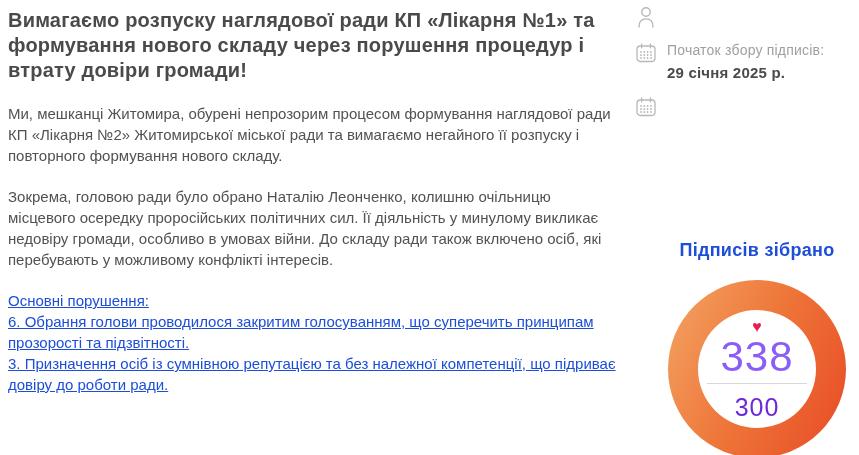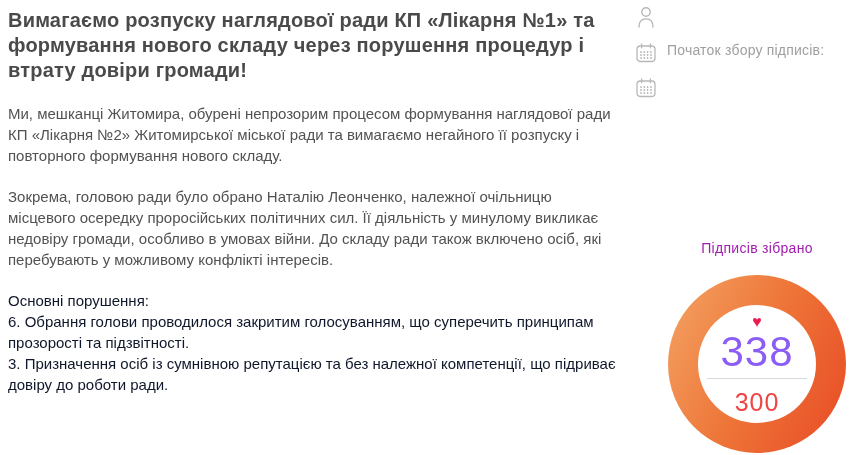--- a/index.html
+++ b/index.html
@@ -24,21 +24,21 @@
     font-weight: 700;
     letter-spacing: .2px;
     color: #4a4a4a;
   }
   .body-text {
     margin-top: 20px;
     font-size: 15px;
     line-height: 21px;
     color: #525252;
   }
-  .violations div { font-size: 15px; line-height: 21px; color: #0f172a; }
+  .violations div { font-size: 15px; line-height: 21px; color: #1d4ed8; text-decoration: underline; }
 
   
   .sidebar {
     position: absolute;
     left: 636px; top: 3px;
     width: 216px;
   }
   .info-row {
     display: flex;
     align-items: flex-start;
@@ -68,24 +68,24 @@
   .row-deadline { margin-top: 14px; }
 
   
   .signatures {
     position: absolute;
     left: 32px; top: 237px;
     width: 178px;
     text-align: center;
   }
   .signatures-heading {
-    font-size: 14px;
-    font-weight: 400;
+    font-size: 18px;
+    font-weight: 700;
     letter-spacing: .3px;
-    color: #a21caf;
+    color: #1d4ed8;
   }
   .progress-ring {
     margin-top: 19px;
     width: 178px; height: 178px;
     border-radius: 50%;
     background: linear-gradient(115deg, #f3a464 0%, #ee7639 48%, #e84a25 100%);
     display: flex;
     align-items: center;
     justify-content: center;
   }
@@ -113,35 +113,35 @@
   }
   .count-divider {
     width: 100px; height: 1px;
     background: #d8d8d8;
     margin-top: 5px;
   }
   .goal {
     margin-top: 10px;
     font-size: 25px;
     line-height: 26px;
-    color: #ef4444;
+    color: #6d28d9;
     letter-spacing: 1px;
   }
 
   .icon-svg { display: block; }
 </style>
 </head>
 <body>
 
 <div class="main">
   <h1 class="petition-title">Вимагаємо розпуску наглядової ради КП «Лікарня №1» та формування нового складу через порушення процедур і втрату довіри громади!</h1>
 
   <p class="body-text">Ми, мешканці Житомира, обурені непрозорим процесом формування наглядової ради КП «Лікарня №2» Житомирської міської ради та вимагаємо негайного її розпуску і повторного формування нового складу.</p>
 
-  <p class="body-text">Зокрема, головою ради було обрано Наталію Леонченко, належної очільницю місцевого осередку проросійських політичних сил. Її діяльність у минулому викликає недовіру громади, особливо в умовах війни. До складу ради також включено осіб, які перебувають у можливому конфлікті інтересів.</p>
+  <p class="body-text">Зокрема, головою ради було обрано Наталію Леонченко, колишню очільницю місцевого осередку проросійських політичних сил. Її діяльність у минулому викликає недовіру громади, особливо в умовах війни. До складу ради також включено осіб, які перебувають у можливому конфлікті інтересів.</p>
 
   <div class="body-text violations">
     <div>Основні порушення:</div>
     <div>6. Обрання голови проводилося закритим голосуванням, що суперечить принципам прозорості та підзвітності.</div>
     <div>3. Призначення осіб із сумнівною репутацією та без належної компетенції, що підриває довіру до роботи ради.</div>
   </div>
 
 </div>
 
 <div class="sidebar">
@@ -172,20 +172,21 @@
             <circle cx="15" cy="12" r="0.9"></circle>
           <circle cx="5" cy="15" r="0.9"></circle>
             <circle cx="8.3" cy="15" r="0.9"></circle>
             <circle cx="11.6" cy="15" r="0.9"></circle>
             <circle cx="15" cy="15" r="0.9"></circle>
         </g>
       </svg>
     </span>
     <span class="row-text">
       <span class="row-label" style="display:block">Початок збору підписів:</span>
+      <span class="row-value" style="display:block">29 січня 2025 р.</span>
     </span>
   </div>
 
   <div class="info-row row-deadline">
     <span class="row-icon">
       <svg class="icon-svg" width="20" height="20" viewBox="0 0 20 20" fill="none" stroke="#b8b8b8" stroke-width="1.3" stroke-linecap="round">
         <rect x="1" y="3" width="18" height="15.5" rx="3.2"></rect>
         <line x1="5.6" y1="1" x2="5.6" y2="4.8"></line>
         <line x1="14.4" y1="1" x2="14.4" y2="4.8"></line>
         <g fill="#b8b8b8" stroke="none">

